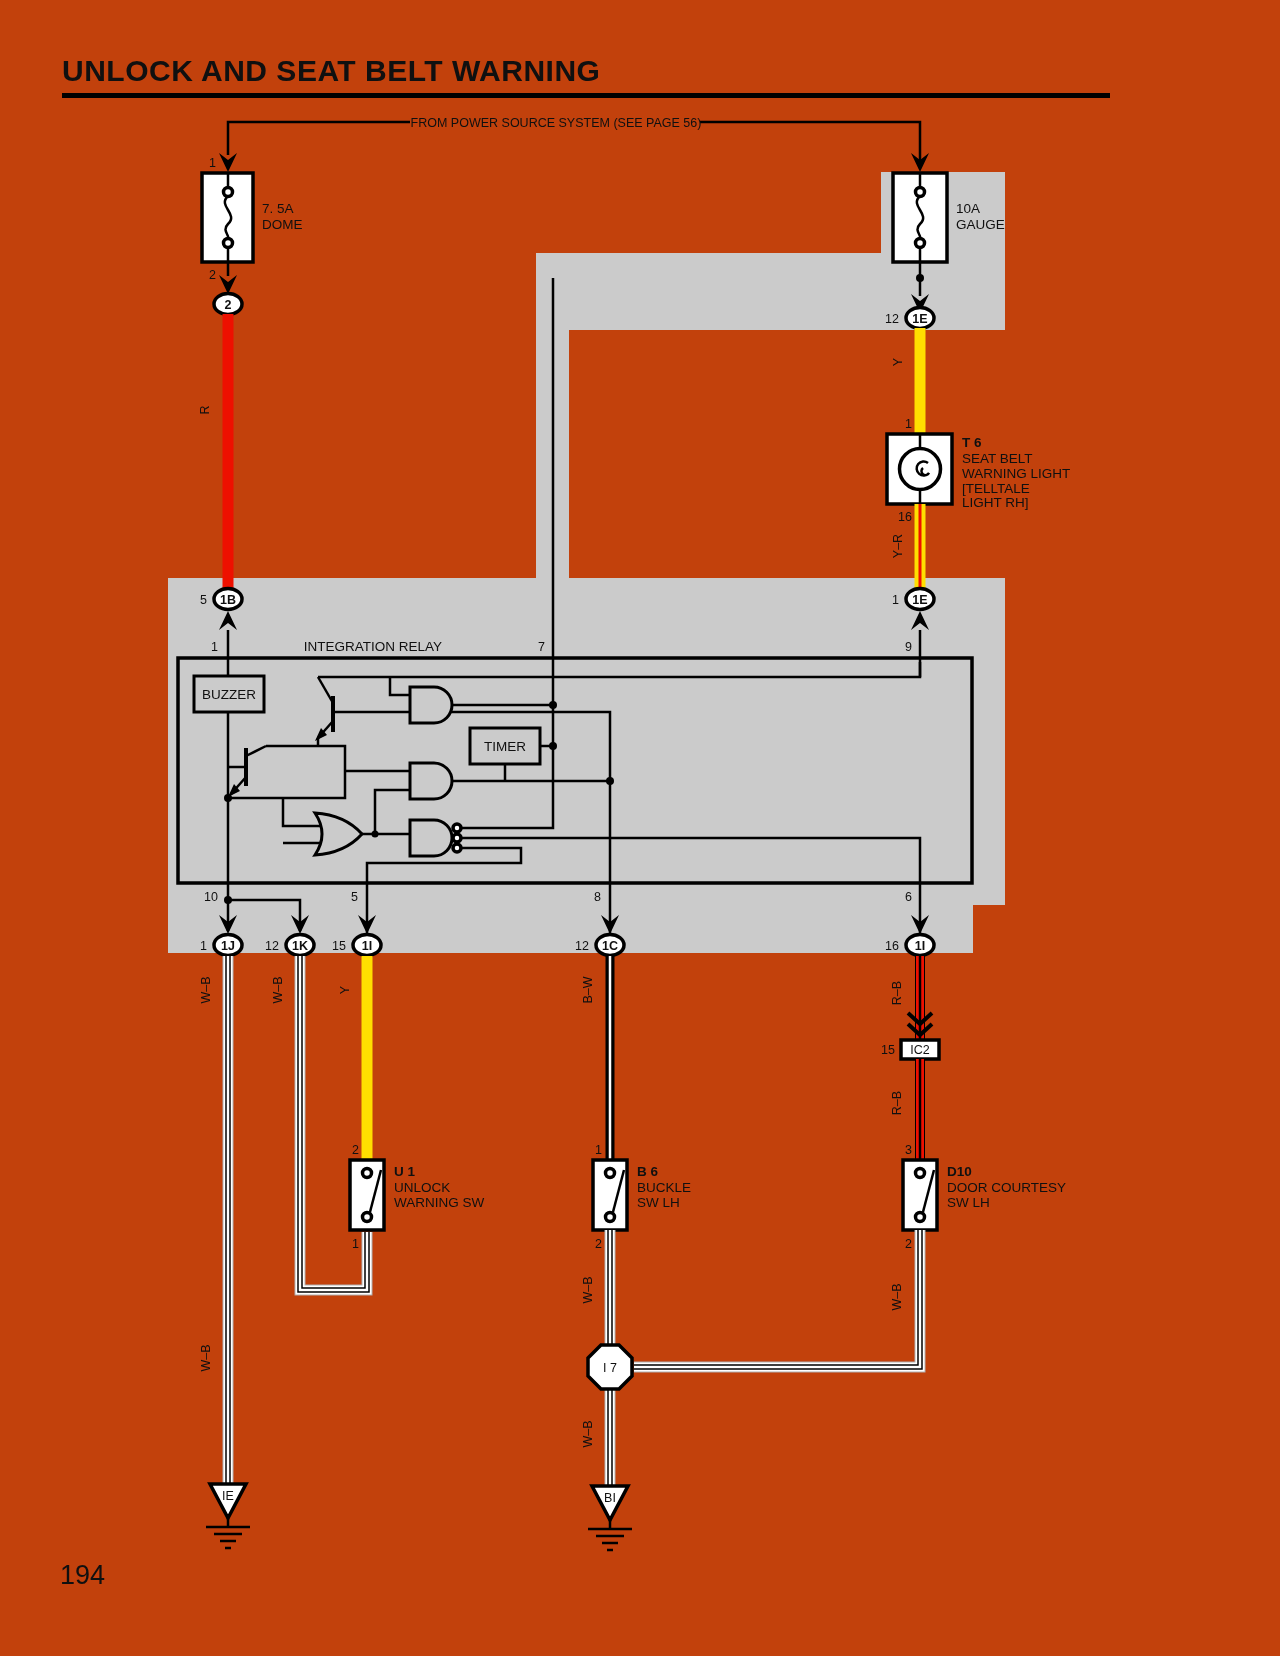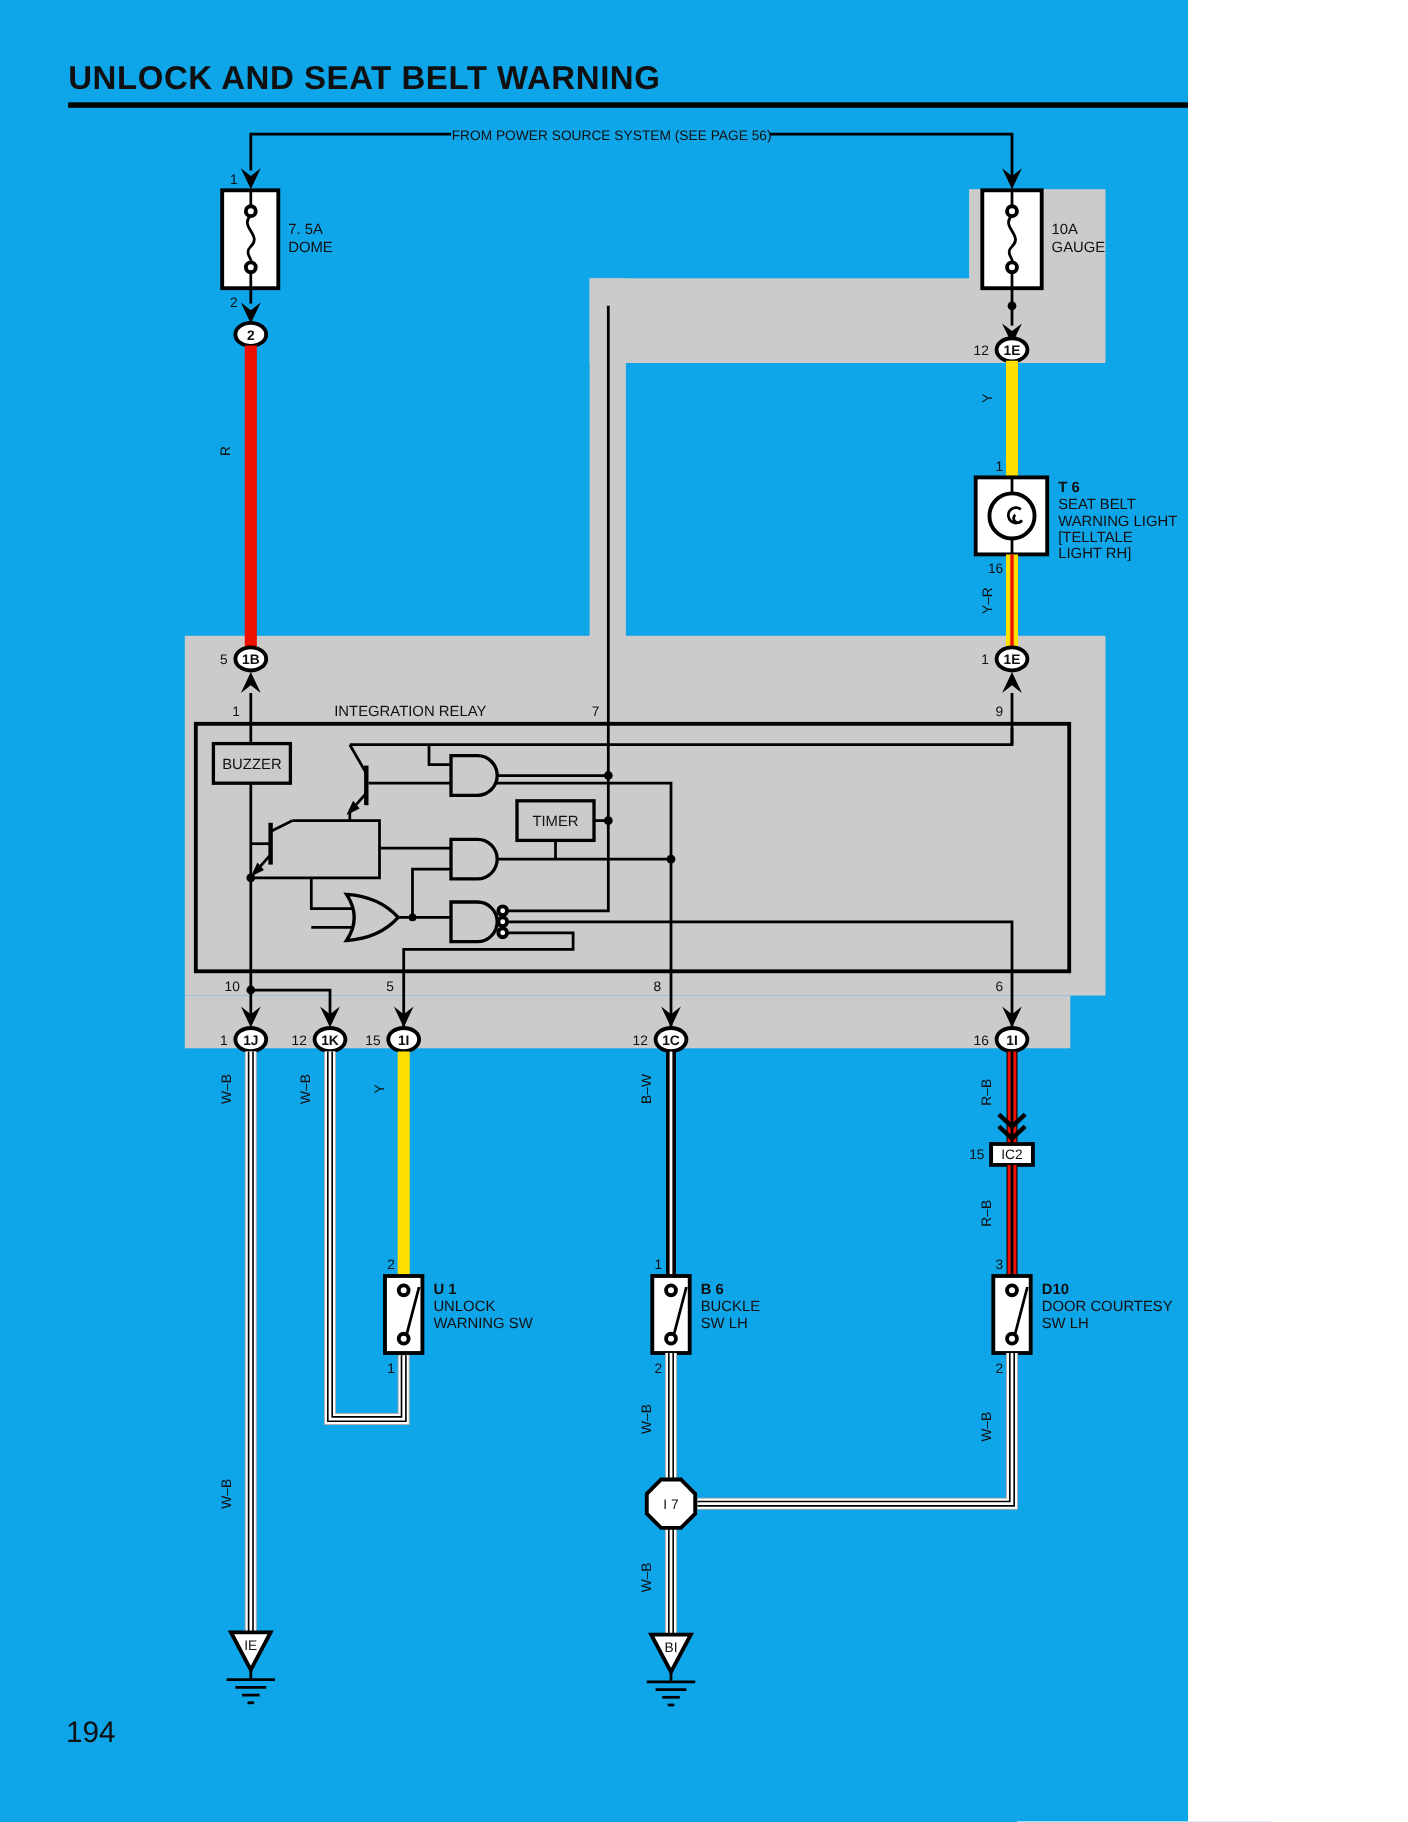--- a/index.html
+++ b/index.html
@@ -1,16 +1,16 @@
 <!DOCTYPE html>
 <html><head>
 <meta charset="utf-8">
 <style>
   html,body{margin:0;padding:0;background:#ffffff;}
-  .page{position:relative;width:1080px;height:1656px;background:#0ea5e9;overflow:hidden;}
+  .page{position:relative;width:1280px;height:1656px;background:#c2410c;overflow:hidden;}
   svg{display:block;}
   text{font-family:"Liberation Sans","DejaVu Sans",sans-serif;fill:#101010;}
   .t12{font-size:12.5px;}
   .t13{font-size:13.5px;}
   .bold{font-weight:bold;}
   .mid{text-anchor:middle;}
   .end{text-anchor:end;}
   .title{font-size:30px;font-weight:bold;letter-spacing:.5px;}
   .pagenum{font-size:27px;}
   .ln{stroke:#000;stroke-width:2.5;fill:none;}

